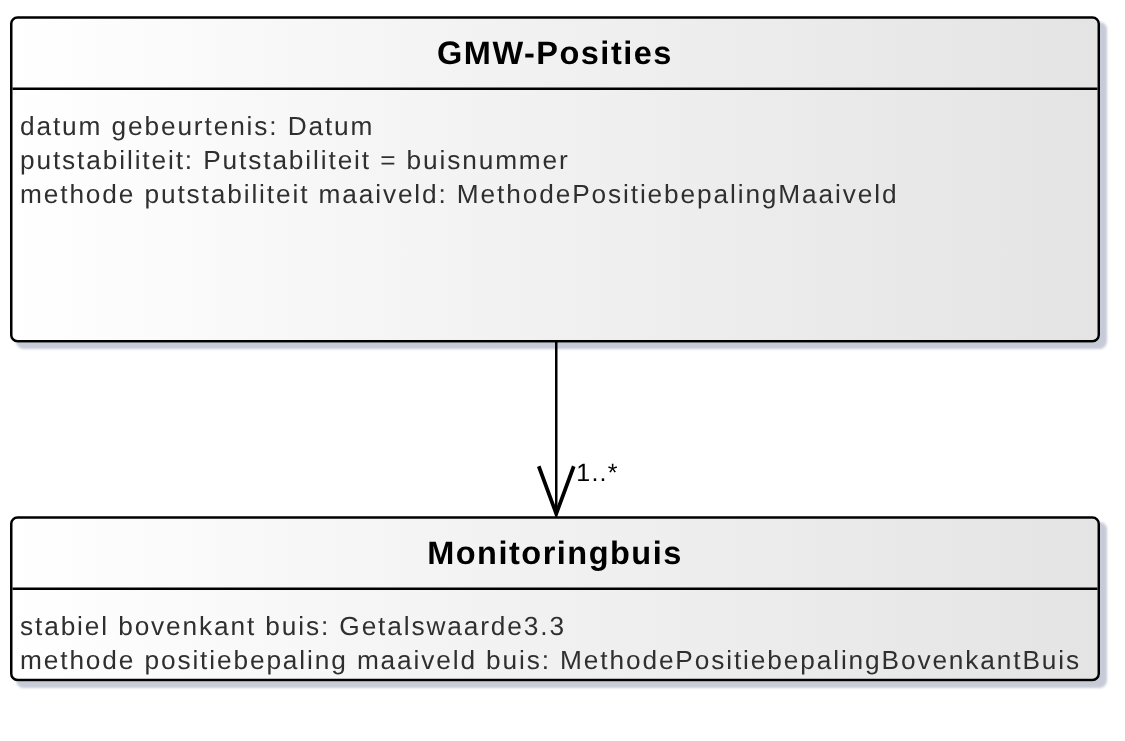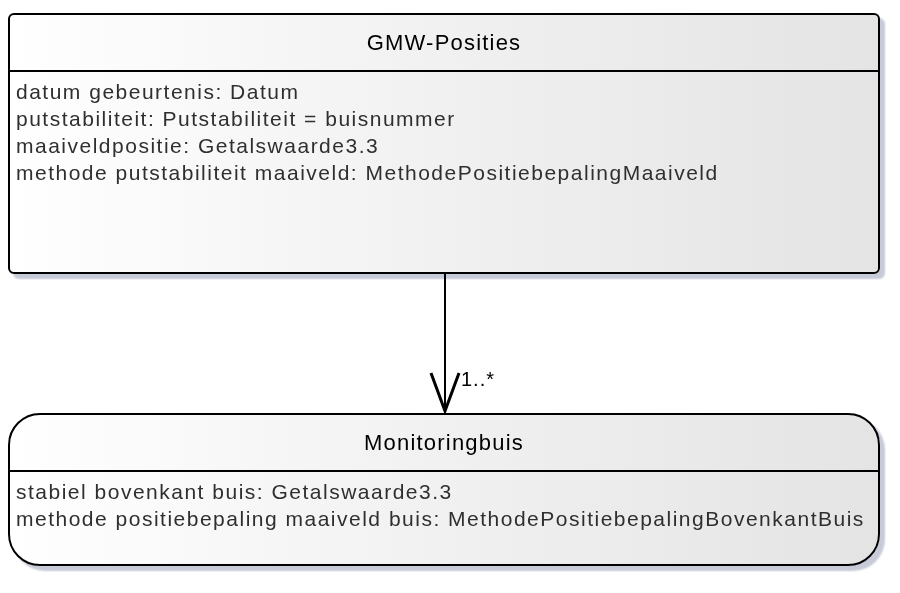--- a/index.html
+++ b/index.html
@@ -21,37 +21,38 @@
     width: 872px;
     box-sizing: border-box;
     border: 2px solid #000000;
     border-radius: 6px;
     background: linear-gradient(to right, #ffffff 0%, #f2f2f2 45%, #e4e4e4 100%);
     box-shadow: 5px 5px 2px #c7cbd8;
     display: flex;
     flex-direction: column;
   }
   .uml-class.box-top    { top: 13px;  height: 261px; }
-  .uml-class.box-bottom { top: 413px; height: 153px; border-radius: 32px; }
+  .uml-class.box-bottom { top: 413px; height: 132px; }
   .uml-class-title {
     height: 55px;
     flex: 0 0 auto;
     border-bottom: 2px solid #000000;
     display: flex;
     align-items: center;
     justify-content: center;
-    font-size: 22px;
-    font-weight: normal;
+    font-size: 26px;
+    font-weight: bold;
     letter-spacing: 1.2px;
     color: #000000;
   }
   .uml-attrs {
     flex: 1 1 auto;
     padding: 6px 2px 0 6px;
     overflow: hidden;
+    margin-top: 10px;
   }
   .attr {
     font-size: 21px;
     line-height: 27px;
     letter-spacing: 1.5px;
     color: #2f2f2f;
     white-space: nowrap;
   }
   .connector {
     position: absolute;
@@ -72,21 +73,20 @@
 </head>
 <body>
 
 <div class="canvas">
 
   <div class="uml-class box-top">
     <div class="uml-class-title">GMW-Posities</div>
     <div class="uml-attrs">
       <div class="attr">datum gebeurtenis: Datum</div>
       <div class="attr">putstabiliteit: Putstabiliteit = buisnummer</div>
-      <div class="attr">maaiveldpositie: Getalswaarde3.3</div>
       <div class="attr">methode putstabiliteit maaiveld: MethodePositiebepalingMaaiveld</div>
     </div>
   </div>
 
   <svg class="connector" viewBox="0 0 60 142" xmlns="http://www.w3.org/2000/svg">
     <line x1="25" y1="0" x2="25" y2="139" stroke="#000000" stroke-width="2"></line>
     <polyline points="11,101 25,139 39,101" fill="none" stroke="#000000" stroke-width="3"></polyline>
   </svg>
   <div class="multiplicity">1..*</div>
 

